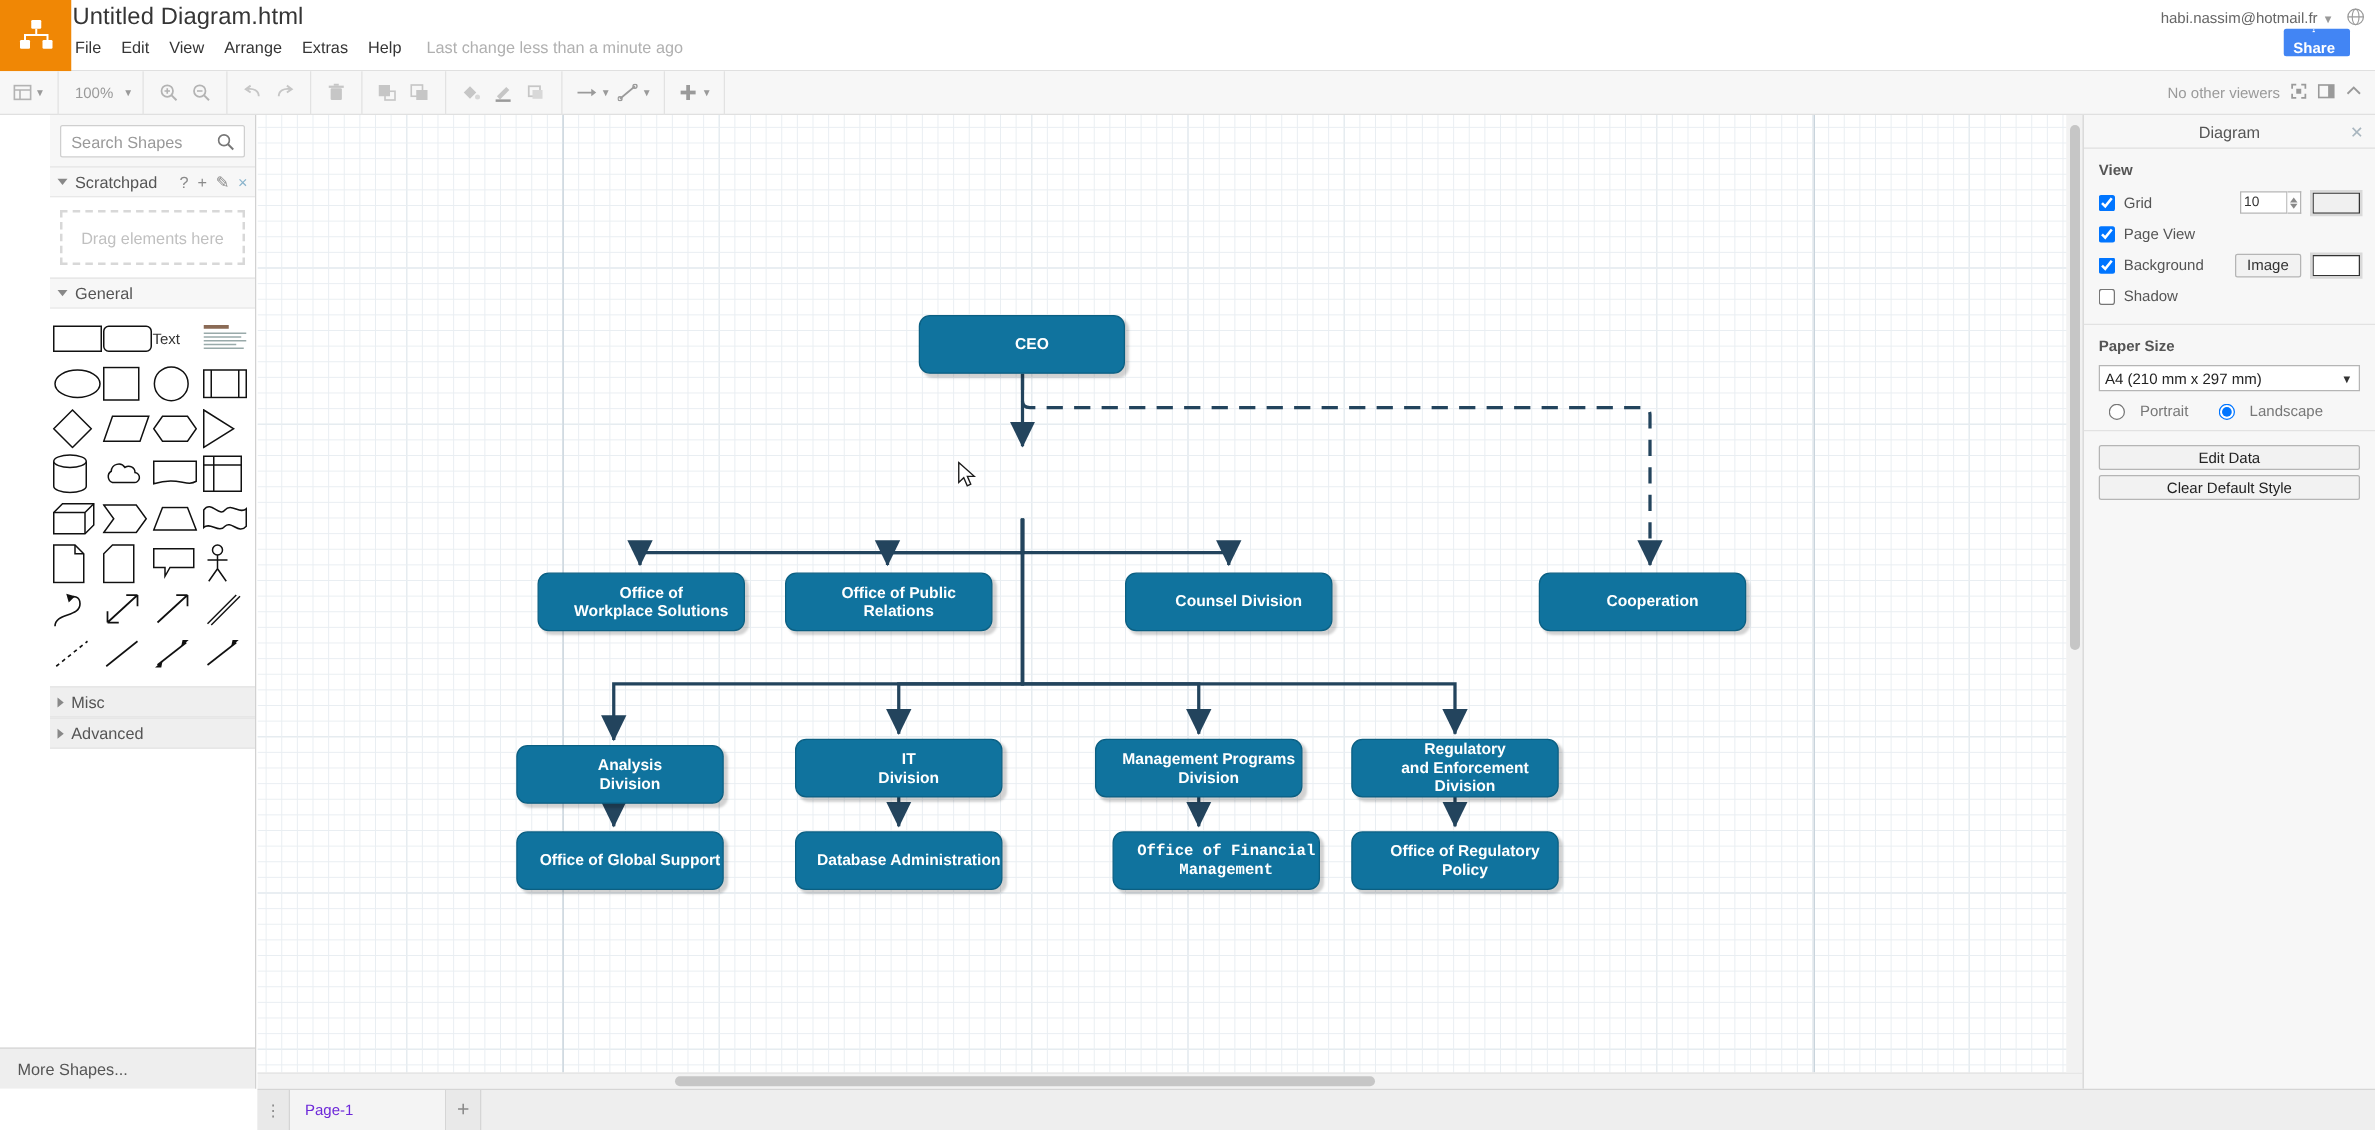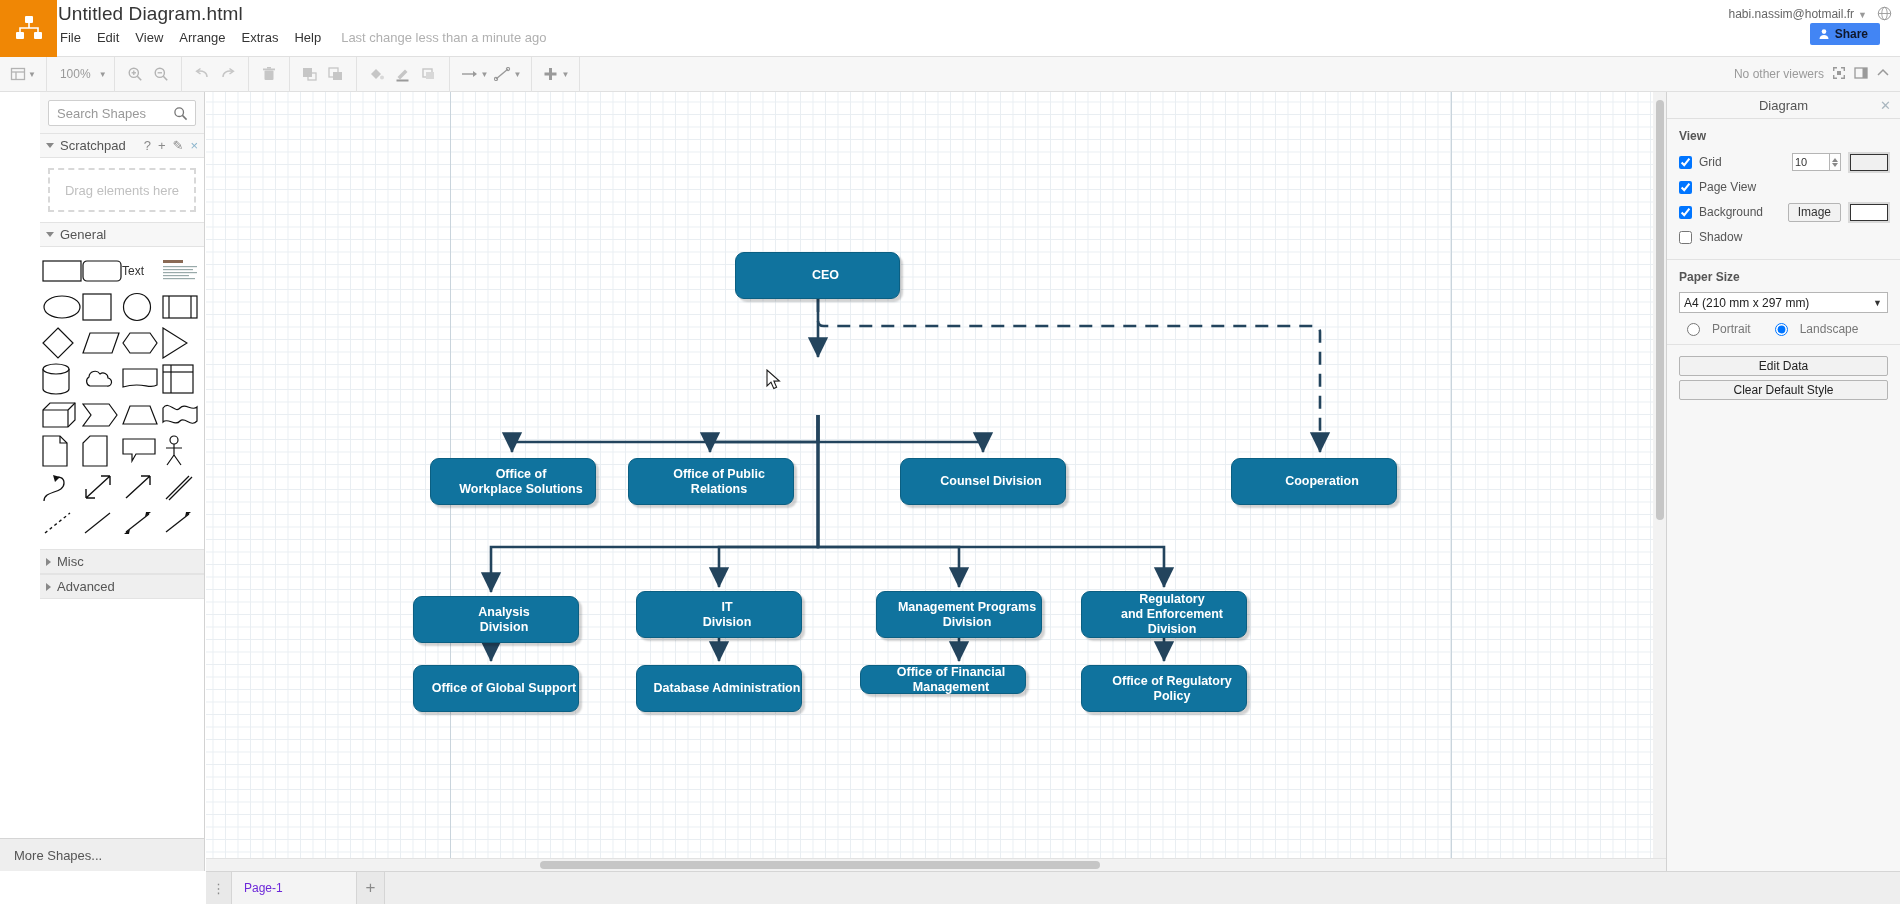--- a/index.html
+++ b/index.html
@@ -40,24 +40,25 @@
     font-size:13px; color:#b0b0b0; padding-left:12px; line-height:17px;
   }
   .account {
     position:absolute; right:33px; top:7px;
     font-size:12px; color:#666; text-align:right;
   }
   .account .caret { color:#999; margin-left:4px; font-size:9px; }
   .globe-icon { position:absolute; right:8px; top:6px; }
   .share-btn {
     position:absolute; right:20px; top:23px;
-    background:#4285f4; color:#0f172a; border:none; border-radius:2px;
+    background:#4285f4; color:#ffffff; border:none; border-radius:2px;
     height:22px; padding:0 12px 0 8px; font-size:12px; font-weight:bold;
     display:flex; align-items:center; gap:5px; cursor:pointer;
     font-family:"Liberation Sans", sans-serif;
+    flex-direction:column;
   }
   .share-btn svg { display:block; }
 
   
   .toolbar {
     position:absolute; left:0; top:57px; width:1900px; height:35px;
     background:#f7f7f7; border-bottom:1px solid #e0e0e0;
     display:flex; align-items:center;
   }
   .tb-group {
@@ -741,21 +742,21 @@
       <span style="white-space:pre-line">Management Programs
 Division</span>
       </div>
     <div class="node" style="left:875px; top:499px; width:166px; height:47px;">
       <span style="white-space:pre-line">Regulatory
 and Enforcement Division</span>
       </div>
 
     <div class="node" style="left:207px; top:573px; width:166px; height:47px;">Office of Global Support</div>
     <div class="node" style="left:430px; top:573px; width:166px; height:47px;">Database Administration</div>
-    <div class="node" style="left:654px; top:573px; width:166px; height:29px;">
+    <div class="node" style="left:684px; top:573px; width:166px; height:47px;font-family:Liberation Mono, monospace;">
       <span style="white-space:pre-line">Office of Financial
 Management</span>
       </div>
     <div class="node" style="left:875px; top:573px; width:166px; height:47px;">Office of Regulatory Policy</div>
 
     <div class="mouse-cursor" style="left:560px; top:277px;">
       <svg width="16" height="22" viewBox="0 0 16 22">
         <path d="M1 1 L1 17 L5 13.2 L7.8 19.6 L10.6 18.3 L7.9 12.1 L13.4 12 Z" fill="#ffffff" stroke="#1b1b1b" stroke-width="1.1"></path>
       </svg>
     </div>

